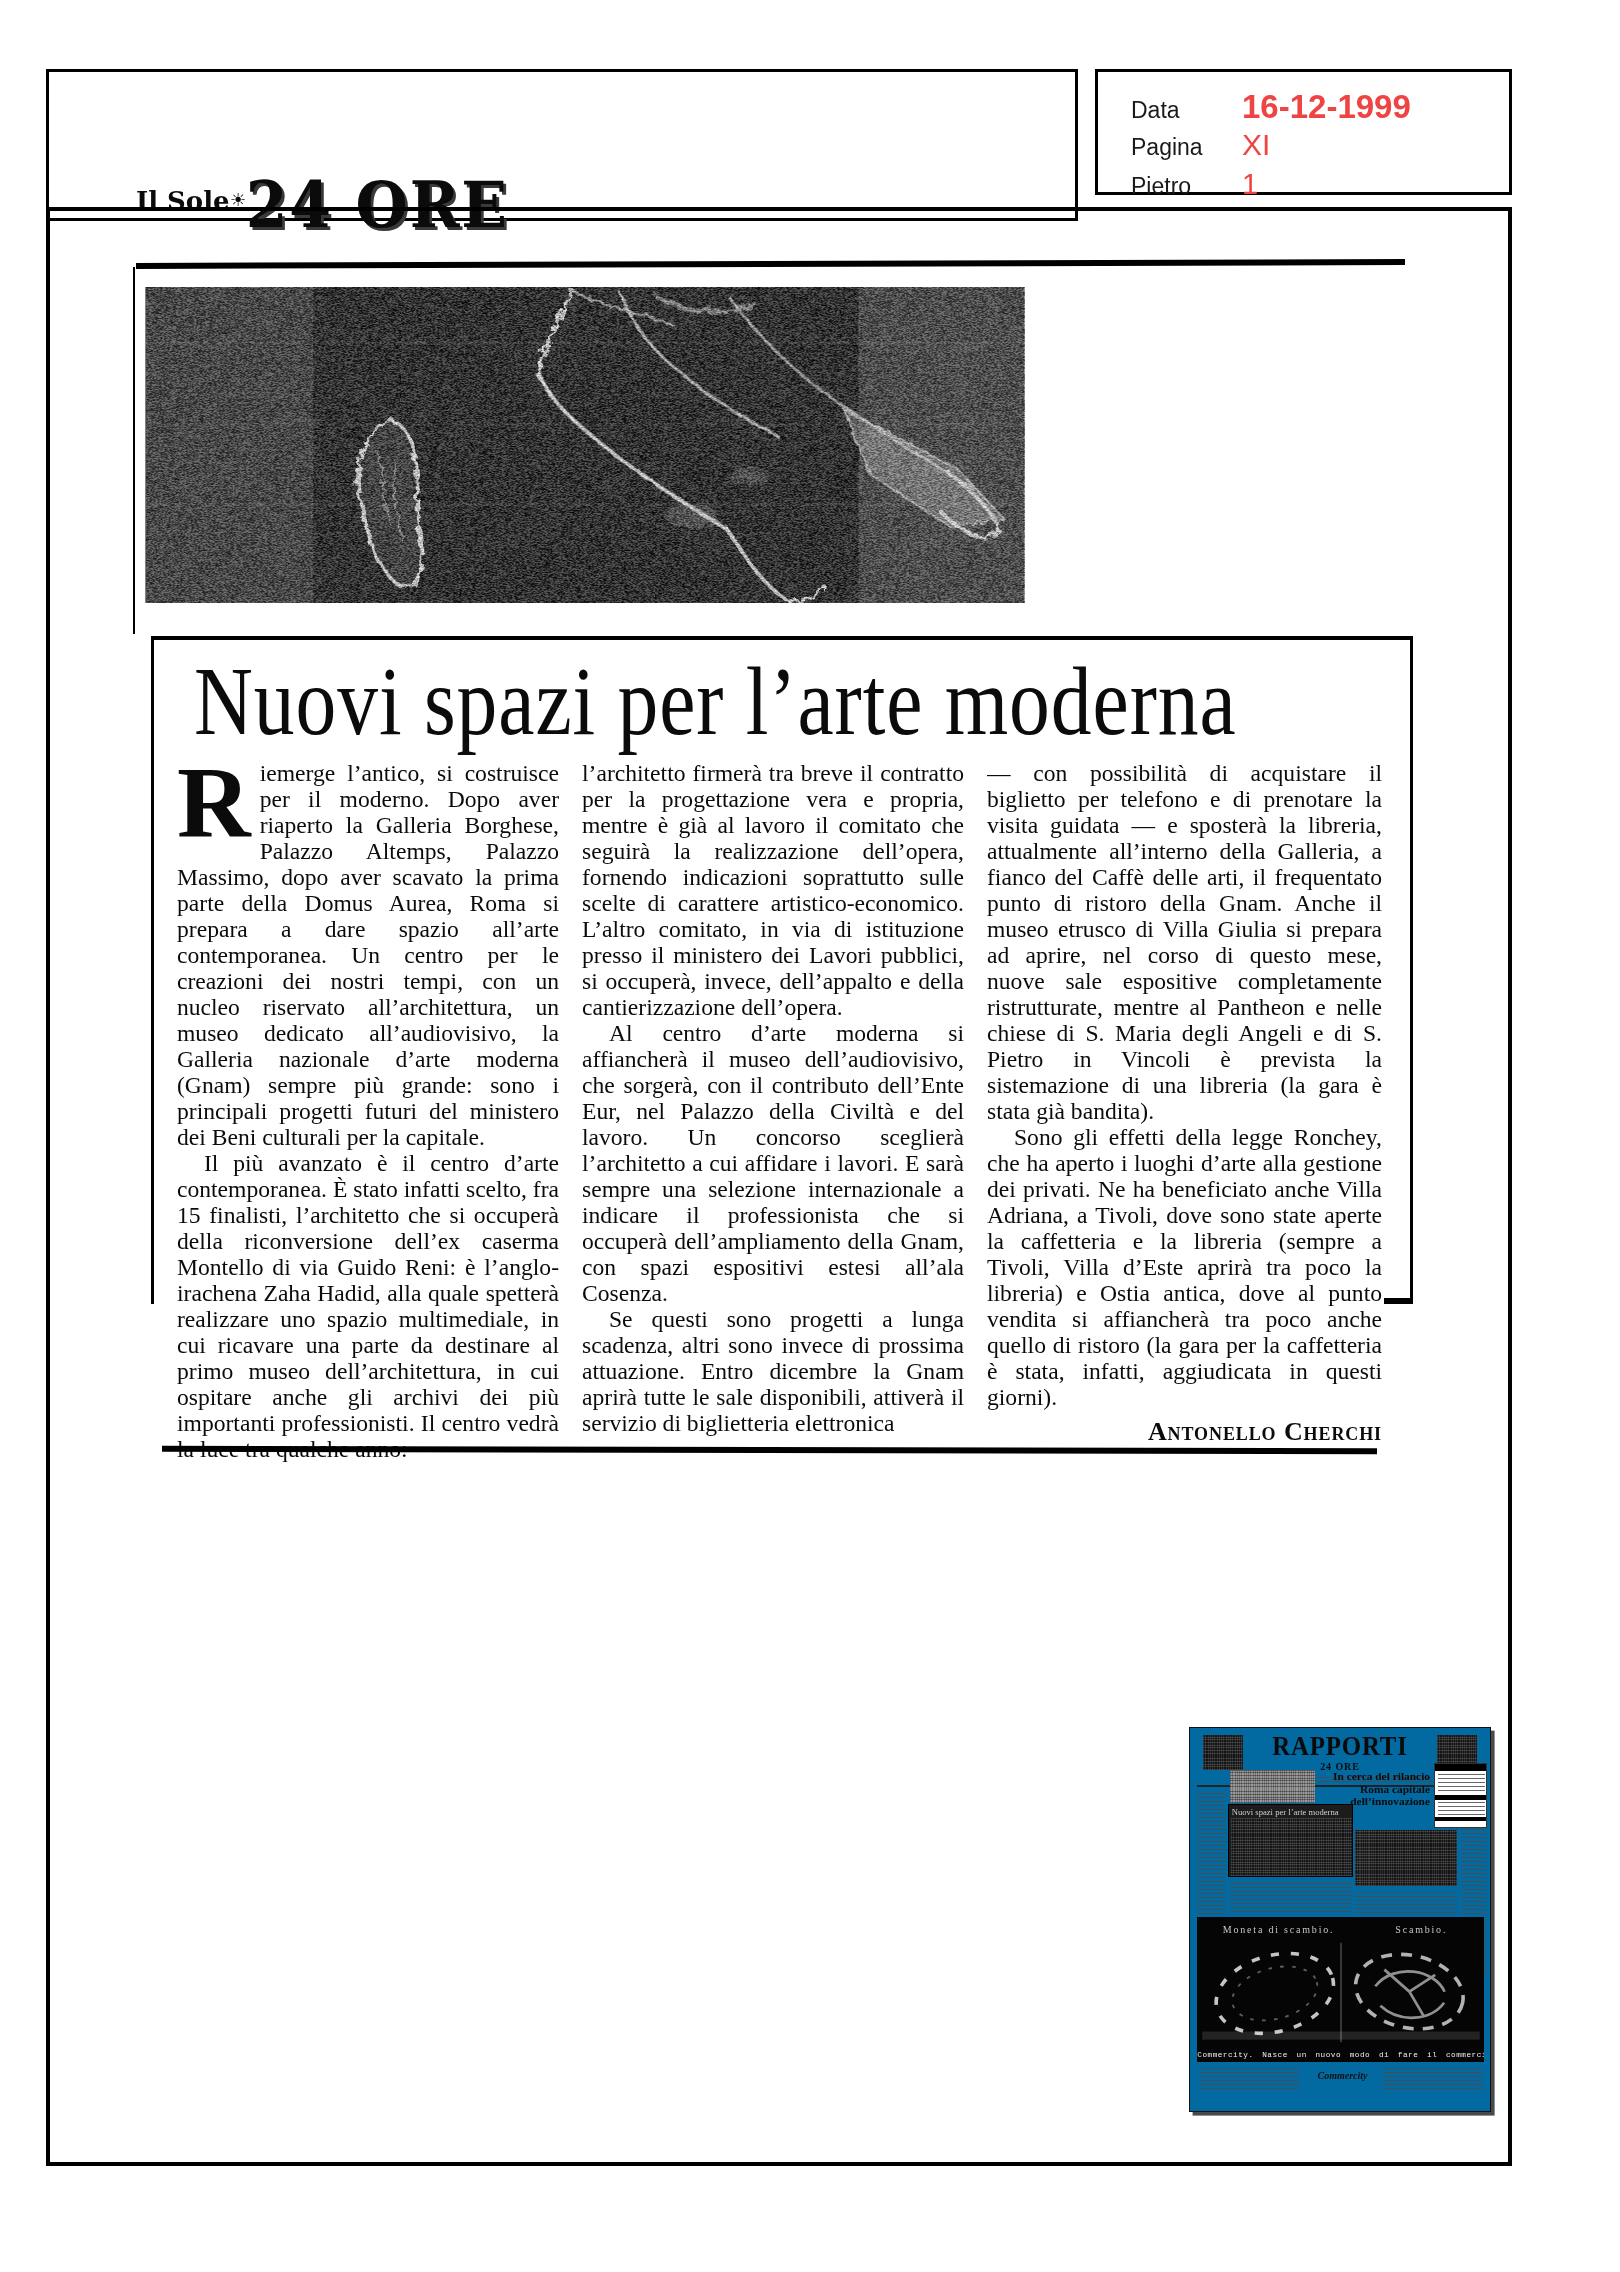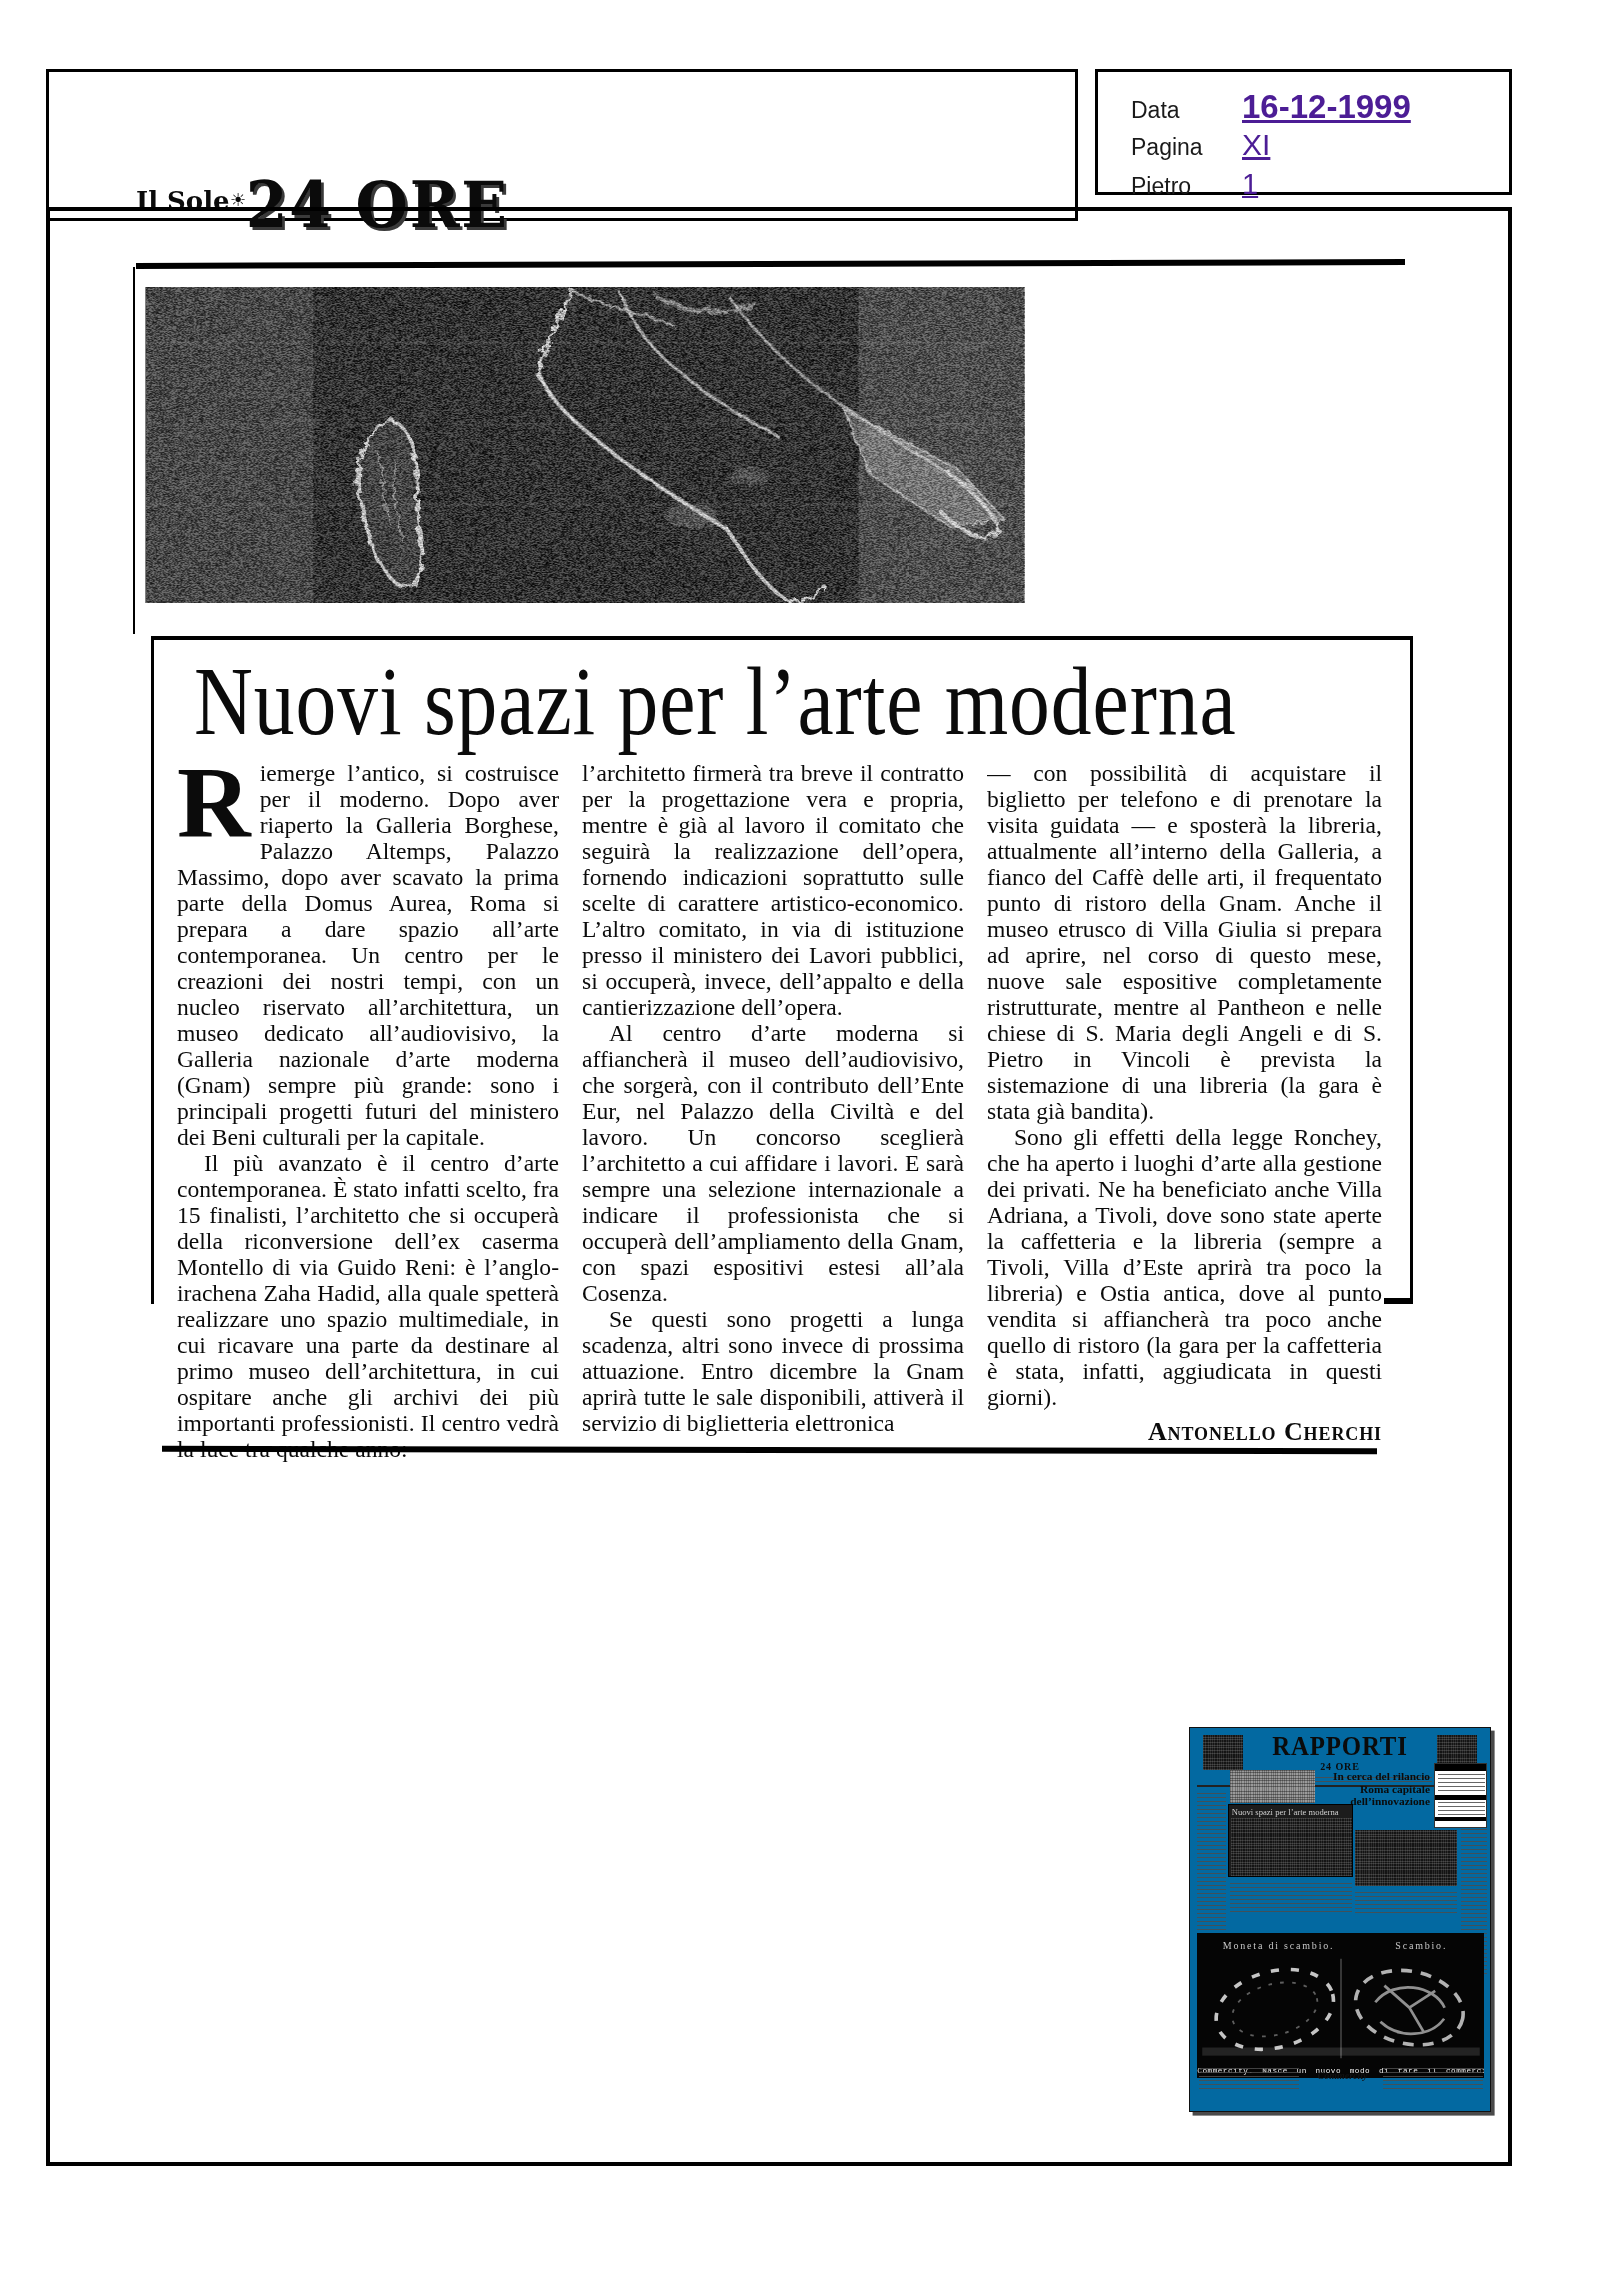--- a/index.html
+++ b/index.html
@@ -16,21 +16,21 @@
   .logo-wrap { left:87px; top:98px; white-space:nowrap; }
   .logo-prefix { font-family:"DejaVu Serif", serif; font-weight:bold; font-size:26px; vertical-align:16.4px; letter-spacing:0px; }
   .logo-sun { font-family:"DejaVu Sans", sans-serif; font-size:18px; vertical-align:20px; }
   .logo-name {
     font-family:"DejaVu Serif", serif; font-weight:900; font-size:60px; letter-spacing:1.8px;
     text-shadow:2.7px 2.7px 0 #3a3a3a; display:inline-block; transform:scaleY(1.05);
   }
   .meta-box { left:1095px; top:69px; width:417px; height:126px; border:3.6px solid #000; font-family:"Liberation Sans", sans-serif; }
   .meta-row { position:absolute; left:33px; white-space:nowrap; }
   .meta-label { display:inline-block; width:111px; font-size:23px; color:#1a1a1a; }
-  .meta-value { font-size:33px; font-weight:600; color:#4c1d95;text-decoration:underline; }
+  .meta-value { font-size:33px; font-weight:600; color:#ef4444; }
   .meta-row.r1 { top:16.4px; }
   .meta-row.r2 { top:56px; }
   .meta-row.r3 { top:96px; }
   .meta-row.r2 .meta-value { font-size:30px; font-weight:500; }
   .meta-row.r3 .meta-value { font-size:29px; font-weight:500; }
 
   
   .main-frame { left:46px; top:207px; width:1466px; height:1959px; border:4.5px solid #000; }
 
   
@@ -112,21 +112,21 @@
   }
   .thumb-table { left:244px; top:35px; width:53px; height:65px; border:0.9px solid #333; background:#fff; }
   .thumb-table .hdr { position:absolute; left:0; top:0; width:100%; height:7.3px; background:#000; }
   .thumb-table .bar2 { position:absolute; left:0; top:31px; width:100%; height:4.5px; background:#000; }
   .thumb-table .bar3 { position:absolute; left:0; top:53px; width:100%; height:3.6px; background:#000; }
   .thumb-article { left:38px; top:76px; width:125px; height:73px; background:#1c1c1c; border:0.9px solid #000; }
   .thumb-article-title {
     position:absolute; left:2.7px; top:1.8px; width:119px; color:#cfcfcf; font-size:8.6px;
     white-space:nowrap; overflow:hidden; font-family:"Liberation Serif", serif;
   }
-  .thumb-ad { left:7.3px; top:189px; width:287px; height:145px; background:#050505; overflow:hidden;margin-top:16px; }
+  .thumb-ad { left:7.3px; top:189px; width:287px; height:145px; background:#050505; overflow:hidden; }
   .thumb-ad-label { position:absolute; top:7.3px; color:#c8c8c8; font-size:10px; letter-spacing:1.8px; font-family:"Liberation Serif", serif; }
   .thumb-ad-caption {
     position:absolute; left:0; bottom:2.7px; width:100%; color:#f2f2f2;
     font-family:"Liberation Mono", monospace; font-size:7.7px; letter-spacing:0.5px;
     word-spacing:3.6px; text-align:center; white-space:nowrap;
   }
   .thumb-ad-logo {
     left:116px; top:342px; width:73px; text-align:center; font-weight:bold; font-style:italic;
     font-size:10px; color:#111;
   }

